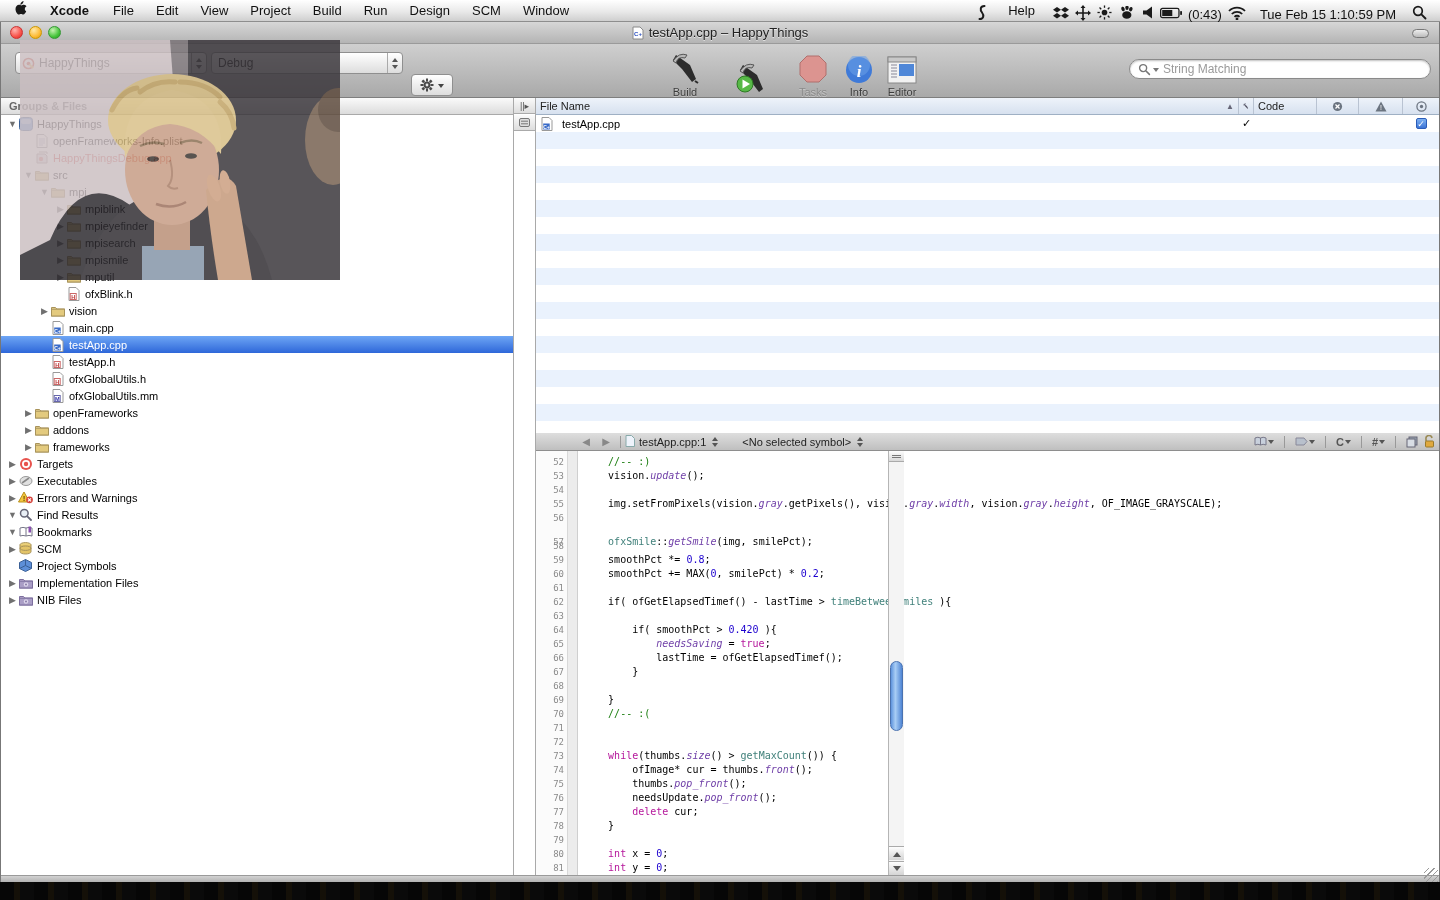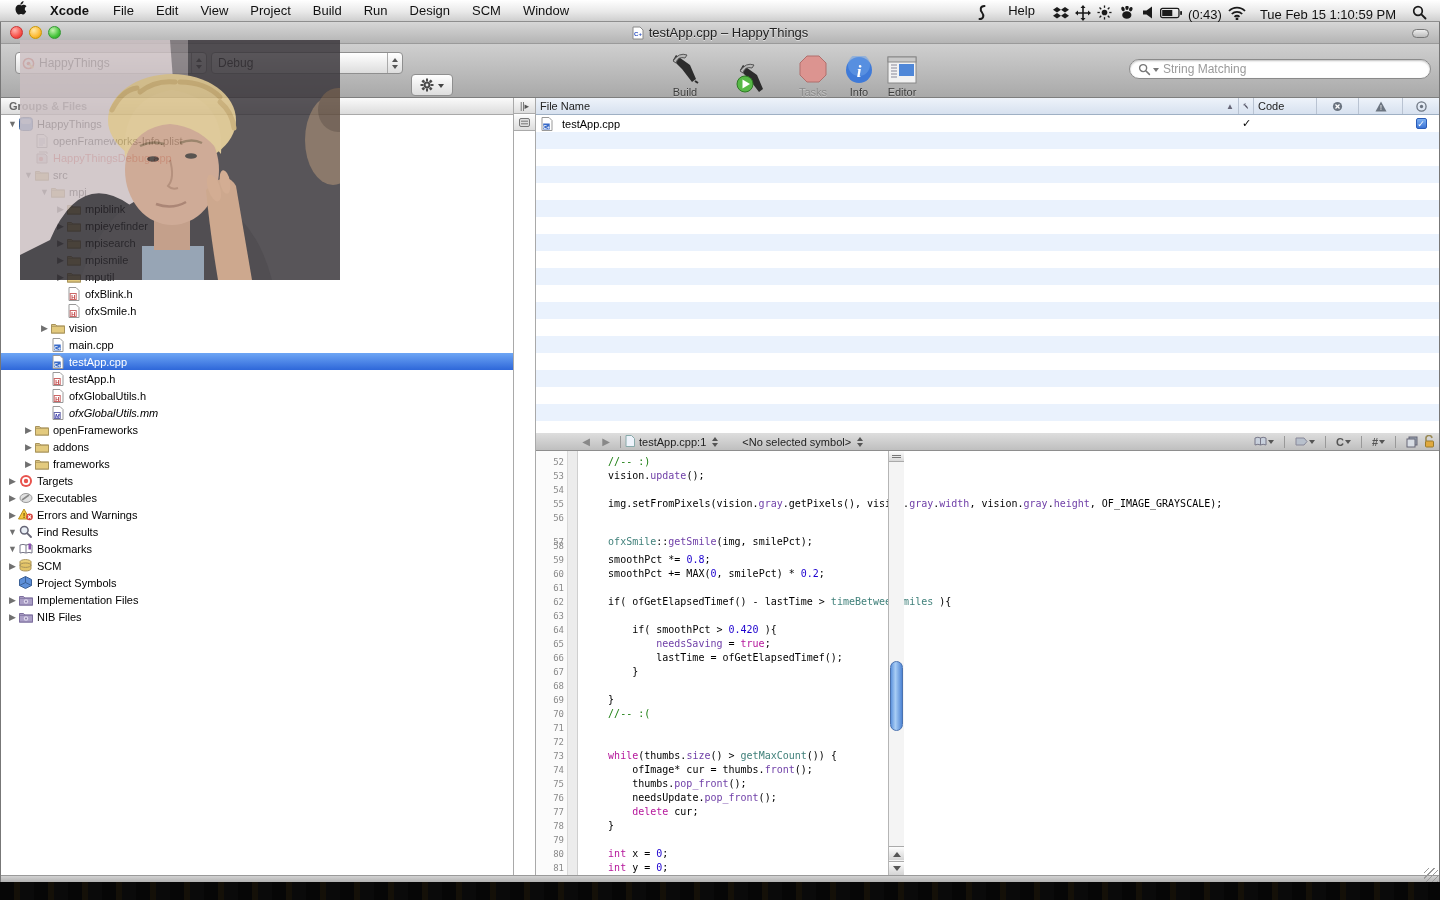--- a/index.html
+++ b/index.html
@@ -112,21 +112,21 @@
   .nav-ico .dd { border:3px solid transparent; border-top:4px solid #555; margin-top:4px; }
 
   
   #editor { left:0; top:353px; width:903px; height:424px; background:#fff; overflow:hidden; }
   #gutter { left:0; top:0; width:32px; height:424px; background:#fbfbfb; border-right:1px solid #d8d8d8; }
   #ribbon { left:32px; top:0; width:10px; height:424px; background:#ececec; border-right:1px solid #cfcfcf; }
   .code-line { position:absolute; left:0; width:100%; height:14px; }
   .ln { position:absolute; left:0; width:28px; text-align:right; font:9px "DejaVu Sans Mono",monospace; color:#8a8a8a; top:2px; }
   .ct { position:absolute; left:48px; top:0; font:10px "DejaVu Sans Mono",monospace; white-space:pre; line-height:14px; }
   .c-pln{color:#000;} .c-kw{color:#b5179b;} .c-num{color:#1c00cf;}
-  .c-com{color:#1a7d0f;} .c-mem{color:#7040a8;} .c-cls{color:#40807a;}
+  .c-com{color:#1a7d0f;} .c-mem{color:#7040a8;font-style:italic;} .c-cls{color:#40807a;}
 
   
   #ed-scroll { left:887px; top:353px; width:16px; height:424px; background:#f4f4f4; border-left:1px solid #b5b5b5; }
   #ed-split { left:0; top:0; width:15px; height:11px; background:linear-gradient(#fdfdfd,#d9d9d9);
     border-bottom:1px solid #aaa; display:flex; flex-direction:column; justify-content:center; gap:1px; align-items:center;}
   #ed-split span { display:block; width:9px; height:1px; background:#777; }
   #ed-thumb { left:1px; top:210px; width:13px; height:70px; border-radius:7px;
     background:linear-gradient(90deg,#5f94dd,#a8cdf5 40%,#4f85d4); border:1px solid #4a72b0; }
   .sb-arrow { left:0; width:15px; height:14px; background:linear-gradient(#fdfdfd,#d5d5d5);
     border-top:1px solid #aaa; display:flex; align-items:center; justify-content:center; }
@@ -488,87 +488,76 @@
             <span class="disc"></span>
             <span class="tree-ico">
               <svg width="12" height="14" viewBox="0 0 12 14">
                 <path d="M1,0.5 h7 l3,3 v10 H1z" fill="#fff" stroke="#999"></path>
                 <rect x="2.2" y="6.5" width="6" height="6" fill="#fff" stroke="#c66"></rect>
                 <text x="5.2" y="11.5" font-size="5.5" font-weight="bold" fill="#b33" text-anchor="middle" font-family="Liberation Sans,sans-serif">H</text>
               </svg>
             </span>
             <span>ofxBlink.h</span>
           </div>
-          <div class="tree-row" style="padding-left: 54px;">
+          <div class="tree-row" style="padding-left: 38px;">
+            <span class="disc">▶</span>
+            <span class="tree-ico">
+              <svg width="14" height="12" viewBox="0 0 14 12">
+                <path d="M0.5,2.5 h4 l1.3,1.5 h7.7 v7 h-13z" fill="#e9d492" stroke="#a8935a"></path>
+                <path d="M0.5,4.8 h13" stroke="#cdb univ97" stroke-width="0"></path>
+                <rect x="0.5" y="4.2" width="13" height="6.8" fill="#e3ca7e" stroke="#a8935a"></rect>
+              </svg>
+            </span>
+            <span>vision</span>
+          </div>
+          <div class="tree-row" style="padding-left: 38px;">
+            <span class="disc"></span>
+            <span class="tree-ico">
+              <svg width="12" height="14" viewBox="0 0 12 14">
+                <path d="M1,0.5 h7 l3,3 v10 H1z" fill="#fff" stroke="#999"></path>
+                <rect x="2.2" y="6.5" width="6.5" height="6" fill="#3a6bc8"></rect>
+                <text x="5.4" y="11.5" font-size="5" font-weight="bold" fill="#fff" text-anchor="middle" font-family="Liberation Sans,sans-serif">C+</text>
+              </svg>
+            </span>
+            <span>main.cpp</span>
+          </div>
+          <div class="tree-row selected" style="padding-left: 38px;">
+            <span class="disc"></span>
+            <span class="tree-ico">
+              <svg width="12" height="14" viewBox="0 0 12 14">
+                <path d="M1,0.5 h7 l3,3 v10 H1z" fill="#fff" stroke="#999"></path>
+                <rect x="2.2" y="6.5" width="6.5" height="6" fill="#3a6bc8"></rect>
+                <text x="5.4" y="11.5" font-size="5" font-weight="bold" fill="#fff" text-anchor="middle" font-family="Liberation Sans,sans-serif">C+</text>
+              </svg>
+            </span>
+            <span>testApp.cpp</span>
+          </div>
+          <div class="tree-row" style="padding-left: 38px;">
             <span class="disc"></span>
             <span class="tree-ico">
               <svg width="12" height="14" viewBox="0 0 12 14">
                 <path d="M1,0.5 h7 l3,3 v10 H1z" fill="#fff" stroke="#999"></path>
                 <rect x="2.2" y="6.5" width="6" height="6" fill="#fff" stroke="#c66"></rect>
                 <text x="5.2" y="11.5" font-size="5.5" font-weight="bold" fill="#b33" text-anchor="middle" font-family="Liberation Sans,sans-serif">H</text>
               </svg>
             </span>
-            <span>ofxSmile.h</span>
-          </div>
-          <div class="tree-row" style="padding-left: 38px;">
-            <span class="disc">▶</span>
-            <span class="tree-ico">
-              <svg width="14" height="12" viewBox="0 0 14 12">
-                <path d="M0.5,2.5 h4 l1.3,1.5 h7.7 v7 h-13z" fill="#e9d492" stroke="#a8935a"></path>
-                <path d="M0.5,4.8 h13" stroke="#cdb univ97" stroke-width="0"></path>
-                <rect x="0.5" y="4.2" width="13" height="6.8" fill="#e3ca7e" stroke="#a8935a"></rect>
-              </svg>
-            </span>
-            <span>vision</span>
-          </div>
-          <div class="tree-row" style="padding-left: 38px;">
-            <span class="disc"></span>
-            <span class="tree-ico">
-              <svg width="12" height="14" viewBox="0 0 12 14">
-                <path d="M1,0.5 h7 l3,3 v10 H1z" fill="#fff" stroke="#999"></path>
-                <rect x="2.2" y="6.5" width="6.5" height="6" fill="#3a6bc8"></rect>
-                <text x="5.4" y="11.5" font-size="5" font-weight="bold" fill="#fff" text-anchor="middle" font-family="Liberation Sans,sans-serif">C+</text>
-              </svg>
-            </span>
-            <span>main.cpp</span>
-          </div>
-          <div class="tree-row selected" style="padding-left: 38px;">
-            <span class="disc"></span>
-            <span class="tree-ico">
-              <svg width="12" height="14" viewBox="0 0 12 14">
-                <path d="M1,0.5 h7 l3,3 v10 H1z" fill="#fff" stroke="#999"></path>
-                <rect x="2.2" y="6.5" width="6.5" height="6" fill="#3a6bc8"></rect>
-                <text x="5.4" y="11.5" font-size="5" font-weight="bold" fill="#fff" text-anchor="middle" font-family="Liberation Sans,sans-serif">C+</text>
-              </svg>
-            </span>
-            <span>testApp.cpp</span>
+            <span>testApp.h</span>
           </div>
           <div class="tree-row" style="padding-left: 38px;">
             <span class="disc"></span>
             <span class="tree-ico">
               <svg width="12" height="14" viewBox="0 0 12 14">
                 <path d="M1,0.5 h7 l3,3 v10 H1z" fill="#fff" stroke="#999"></path>
                 <rect x="2.2" y="6.5" width="6" height="6" fill="#fff" stroke="#c66"></rect>
                 <text x="5.2" y="11.5" font-size="5.5" font-weight="bold" fill="#b33" text-anchor="middle" font-family="Liberation Sans,sans-serif">H</text>
               </svg>
             </span>
-            <span>testApp.h</span>
+            <span>ofxGlobalUtils.h</span>
           </div>
           <div class="tree-row" style="padding-left: 38px;">
-            <span class="disc"></span>
-            <span class="tree-ico">
-              <svg width="12" height="14" viewBox="0 0 12 14">
-                <path d="M1,0.5 h7 l3,3 v10 H1z" fill="#fff" stroke="#999"></path>
-                <rect x="2.2" y="6.5" width="6" height="6" fill="#fff" stroke="#c66"></rect>
-                <text x="5.2" y="11.5" font-size="5.5" font-weight="bold" fill="#b33" text-anchor="middle" font-family="Liberation Sans,sans-serif">H</text>
-              </svg>
-            </span>
-            <span>ofxGlobalUtils.h</span>
-          </div>
-          <div class="tree-row" style="padding-left: 38px; font-style: italic;">
             <span class="disc"></span>
             <span class="tree-ico">
               <svg width="12" height="14" viewBox="0 0 12 14">
                 <path d="M1,0.5 h7 l3,3 v10 H1z" fill="#fff" stroke="#999"></path>
                 <rect x="2.2" y="6.5" width="6" height="6" fill="#fff" stroke="#66a"></rect>
                 <text x="5.2" y="11.5" font-size="5.5" font-weight="bold" fill="#33a" text-anchor="middle" font-family="Liberation Sans,sans-serif">M</text>
               </svg>
             </span>
             <span>ofxGlobalUtils.mm</span>
           </div>

